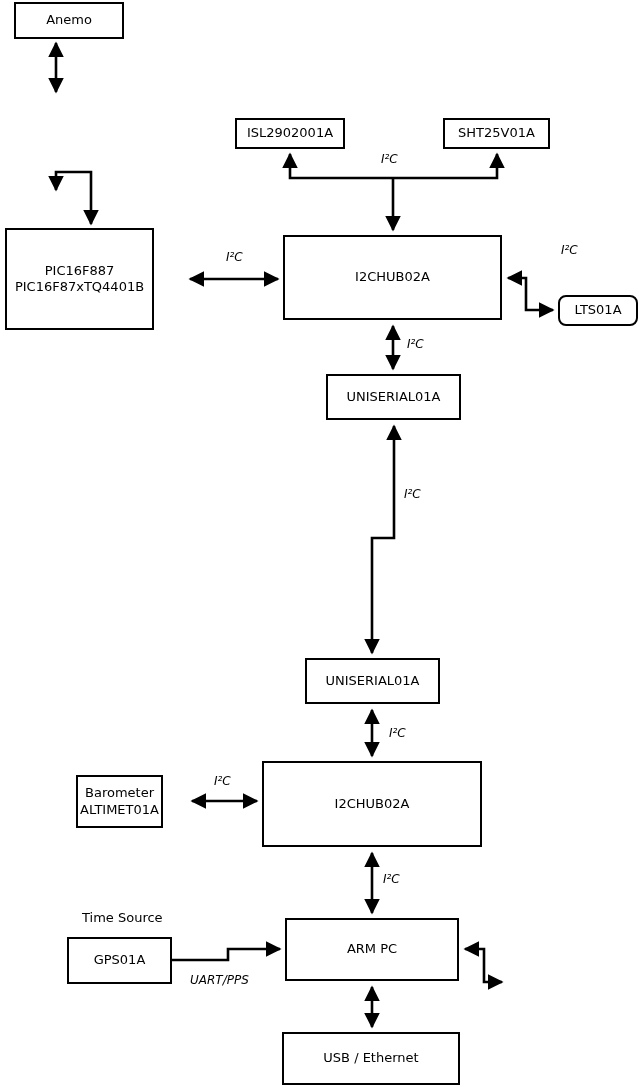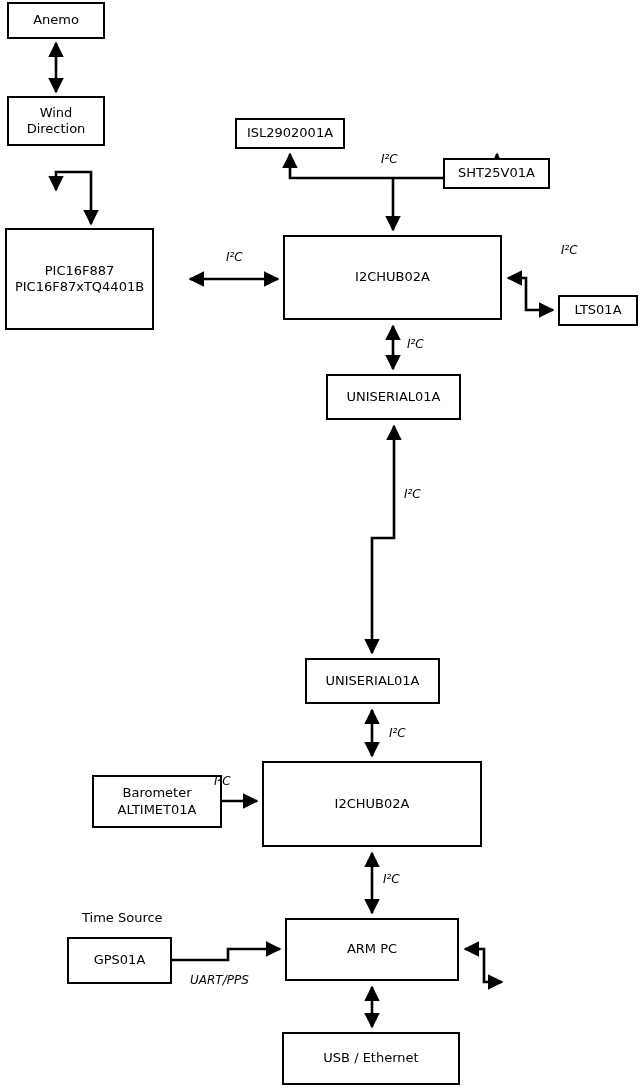--- a/index.html
+++ b/index.html
@@ -99,59 +99,55 @@
       <path d="M 372 853 L 372 913" marker-start="url(#arrowStart)" marker-end="url(#arrowEnd)"></path>
 
       <path d="M 172 960 L 228 960 L 228 949 L 280 949" marker-end="url(#arrowEnd)"></path>
 
       <path d="M 465 949 L 484 949 L 484 982 L 502 982" marker-start="url(#arrowStart)" marker-end="url(#arrowEnd)"></path>
 
       <path d="M 372 987 L 372 1027" marker-start="url(#arrowStart)" marker-end="url(#arrowEnd)"></path>
     </g>
   </svg>
 
-  <div class="node" style="left:7px;top:2px;width:98px;height:37px;">
+  <div class="node" style="left:14px;top:2px;width:110px;height:37px;">
     <span class="node-label">Anemo</span>
   </div>
 
-  <div class="node" style="left:7px;top:96px;width:98px;height:50px;">
-    <span class="node-label">Wind
-Direction</span>
-  </div>
 
   <div class="node" style="left:5px;top:228px;width:149px;height:102px;">
     <span class="node-label">PIC16F887
 PIC16F87xTQ4401B</span>
   </div>
 
   <div class="node" style="left:235px;top:118px;width:110px;height:31px;">
     <span class="node-label">ISL2902001A</span>
   </div>
 
-  <div class="node" style="left:443px;top:118px;width:107px;height:31px;margin-top:40px;">
+  <div class="node" style="left:443px;top:118px;width:107px;height:31px;">
     <span class="node-label">SHT25V01A</span>
   </div>
 
   <div class="node" style="left:283px;top:235px;width:219px;height:85px;">
     <span class="node-label">I2CHUB02A</span>
   </div>
 
-  <div class="node" style="left:558px;top:295px;width:80px;height:31px;">
+  <div class="node" style="left:558px;top:295px;width:80px;height:31px;border-radius:8px;">
     <span class="node-label">LTS01A</span>
   </div>
 
   <div class="node" style="left:326px;top:374px;width:135px;height:46px;">
     <span class="node-label">UNISERIAL01A</span>
   </div>
 
   <div class="node" style="left:305px;top:658px;width:135px;height:46px;">
     <span class="node-label">UNISERIAL01A</span>
   </div>
 
-  <div class="node" style="left:76px;top:775px;width:130px;height:53px;margin-left:16px;">
+  <div class="node" style="left:76px;top:775px;width:87px;height:53px;">
     <span class="node-label">Barometer
 ALTIMET01A</span>
   </div>
 
   <div class="node" style="left:262px;top:761px;width:220px;height:86px;">
     <span class="node-label">I2CHUB02A</span>
   </div>
 
   <div class="node" style="left:67px;top:937px;width:105px;height:47px;">
     <span class="node-label">GPS01A</span>

